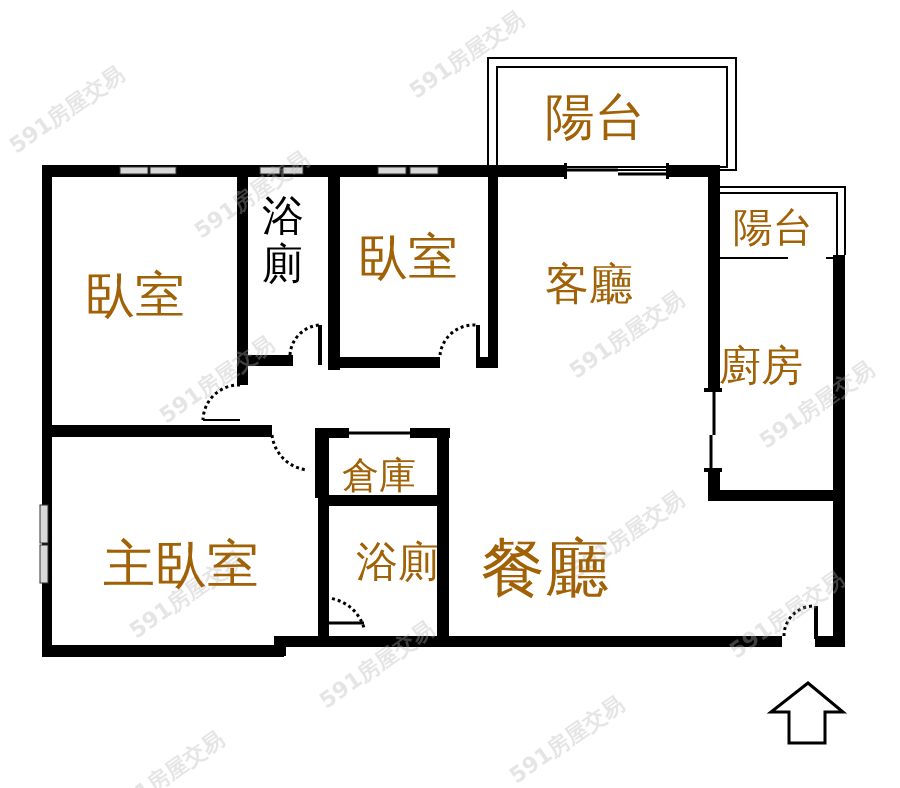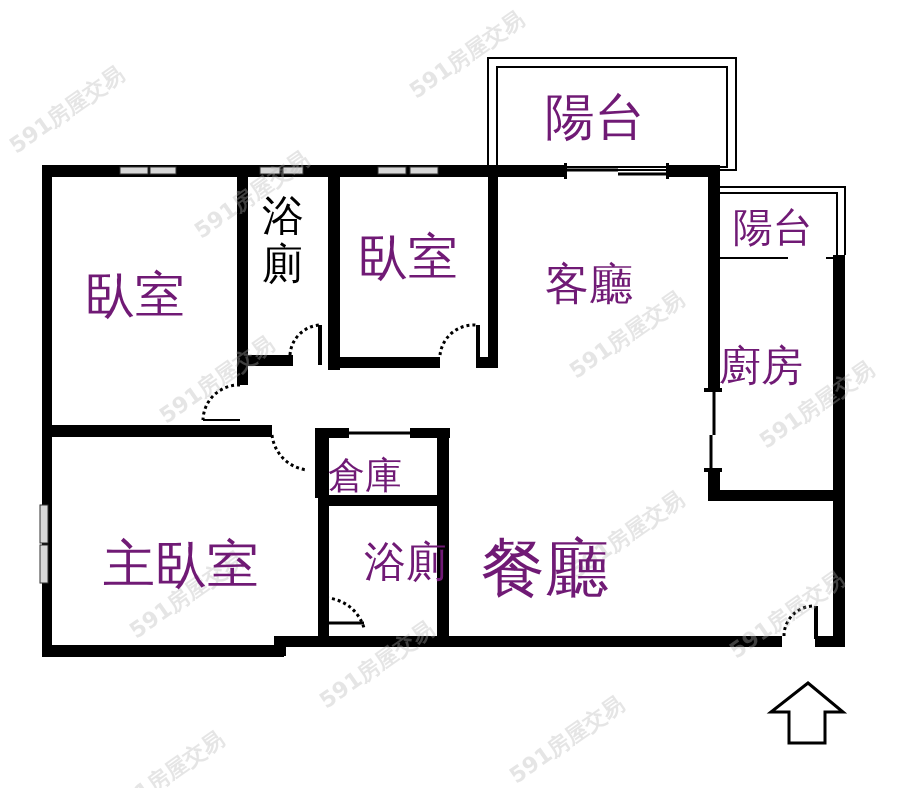--- a/index.html
+++ b/index.html
@@ -3,21 +3,21 @@
 <meta charset="utf-8">
 <style>
   html, body { margin: 0; padding: 0; background: #ffffff; }
   body { width: 900px; height: 788px; position: relative; overflow: hidden; font-family: "DejaVu Sans", sans-serif; }
   #plan { position: absolute; left: 0; top: 0; width: 900px; height: 788px; }
   .wall { fill: #000; }
   .thin { stroke: #000; stroke-width: 3; fill: none; }
   .thin2 { stroke: #000; stroke-width: 2; fill: none; }
   .arc { stroke: #000; stroke-width: 3; fill: none; stroke-dasharray: 3 3; }
   .win { fill: #d8d8d8; stroke: #333; stroke-width: 1; }
-  .label { position: absolute; color: #701a75; font-family: "DejaVu Sans", sans-serif; white-space: nowrap; line-height: 1; font-weight: normal; }
+  .label { position: absolute; color: #a16207; font-family: "DejaVu Sans", sans-serif; white-space: nowrap; line-height: 1; font-weight: normal; }
   .vlabel { position: absolute; color: #000; font-family: "DejaVu Sans", sans-serif; line-height: 1.15; width: 40px; text-align: center; }
   .wm { position: absolute; color: rgba(180,180,180,0.35); font-size: 22px; font-weight: bold; transform: rotate(-35deg); white-space: nowrap; font-family: "DejaVu Sans", sans-serif; }
 </style>
 </head>
 <body>
 
 <svg id="plan" viewBox="0 0 900 788" xmlns="http://www.w3.org/2000/svg">
 
   <g>
     <rect x="488" y="58" width="248" height="112" class="thin2"></rect>
@@ -134,16 +134,16 @@
 <div class="label" style="left:545px;top:92px;font-size:50px;">陽台</div>
 <div class="label" style="left:733px;top:207px;font-size:40px;">陽台</div>
 <div class="label" style="left:85px;top:270px;font-size:50px;">臥室</div>
 <div class="vlabel" style="left:262px;top:192px;font-size:42px;">
   <div>浴</div>
   <div>廁</div>
 </div>
 <div class="label" style="left:358px;top:232px;font-size:50px;">臥室</div>
 <div class="label" style="left:545px;top:262px;font-size:44px;">客廳</div>
 <div class="label" style="left:719px;top:345px;font-size:42px;">廚房</div>
-<div class="label" style="left:328px;top:457px;font-size:37px;">倉庫</div>
+<div class="label" style="left:342px;top:457px;font-size:37px;">倉庫</div>
 <div class="label" style="left:103px;top:522px;font-size:52px;margin-top:16px;">主臥室</div>
-<div class="label" style="left:364px;top:541px;font-size:42px;">浴廁</div>
+<div class="label" style="left:356px;top:541px;font-size:42px;">浴廁</div>
 <div class="label" style="left:481px;top:536px;font-size:64px;">餐廳</div>
 
 </body></html>

